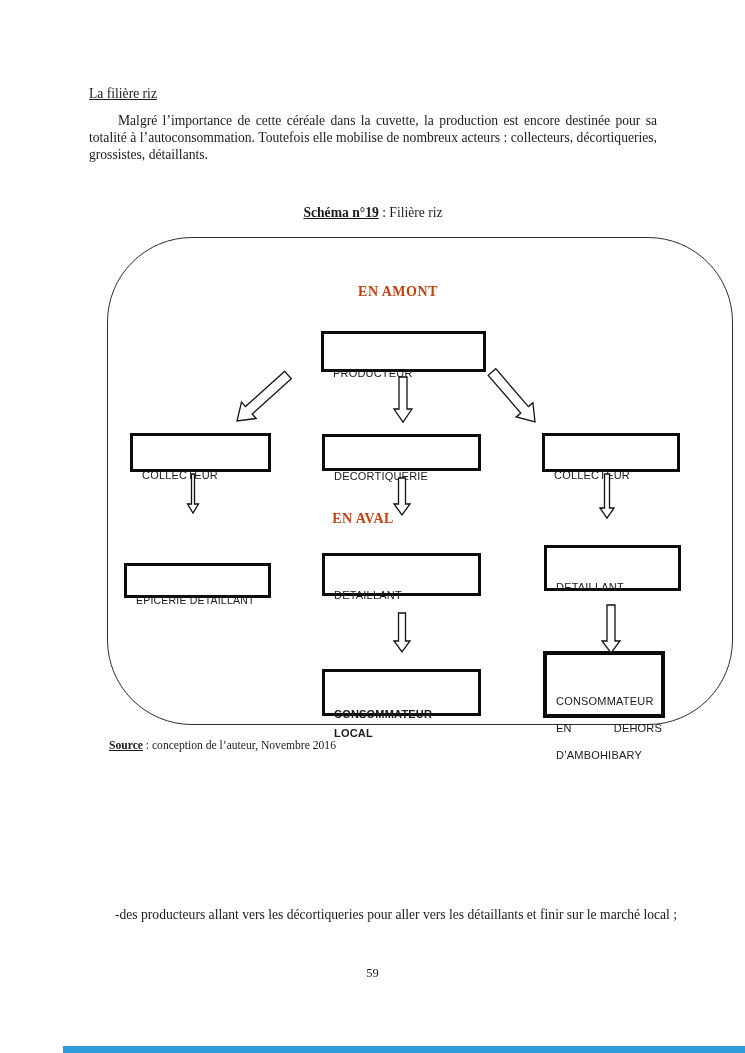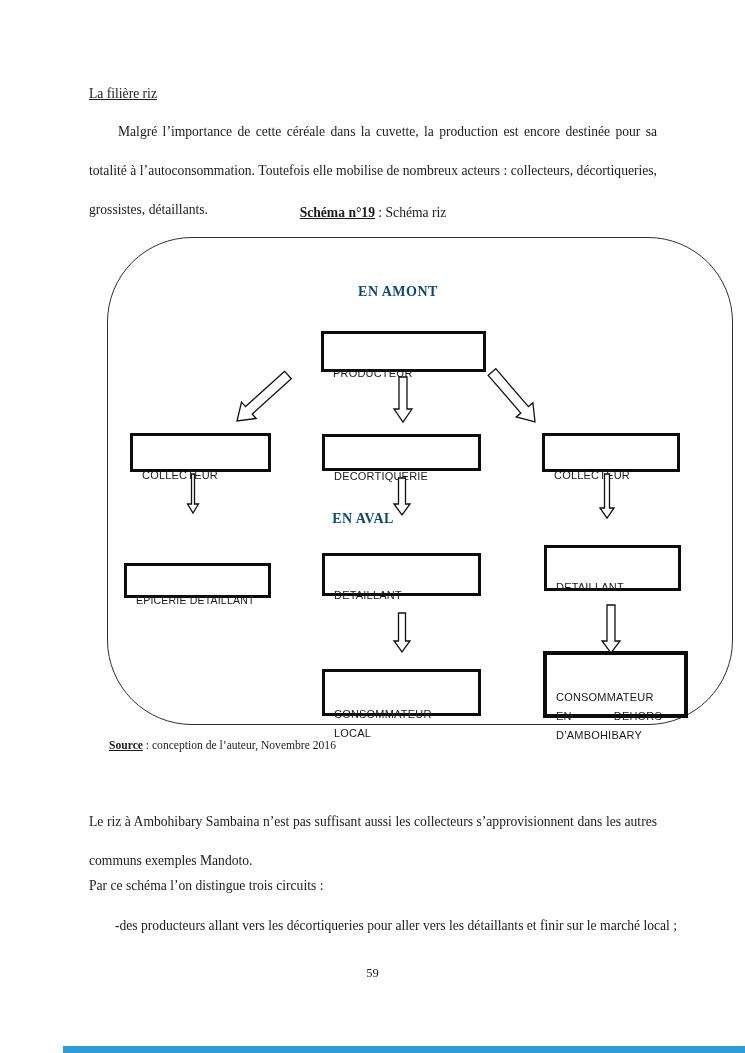--- a/index.html
+++ b/index.html
@@ -8,21 +8,21 @@
     position:relative;
     width:745px;height:1053px;
     background:#ffffff;
     font-family:"Liberation Serif", serif;
     color:#1b1b1b;
     overflow:hidden;
   }
   .abs{position:absolute;}
   .body-text{
     width:568px;left:89px;
-    font-size:13.6px;line-height:39px;
+    font-size:13.6px;line-height:17px;
     text-align:justify;
   }
   .indent{text-indent:29px;}
   .title{
     left:89px;top:86px;
     font-size:13.6px;
     text-decoration:underline;
   }
   .caption{
     left:89px;top:205px;width:568px;
@@ -44,21 +44,21 @@
     border:1.4px solid #2e2e2e;
     border-radius:85px;
     background:#fff;
   }
   .zone-label{
     position:absolute;
     font-size:14px;font-weight:bold;
     letter-spacing:.5px;
     text-align:center;width:200px;
     font-family:"Liberation Serif", serif;
-    color:#0c4a6e;
+    color:#c2410c;
   }
   .dbox{
     position:absolute;
     background:#fff;
     border:3px solid #0b0b0b;
     font-family:"Liberation Sans", sans-serif;
     font-size:11px;
     color:#1a1a1a;
     box-sizing:border-box;
     padding:5px 8px 0 9px;
@@ -76,21 +76,21 @@
 </head>
 <body>
 
 <div class="page">
 
   <div class="abs title">La filière riz</div>
 
   <div class="abs body-text indent" style="top:112px;">Malgré l’importance de cette céréale dans la cuvette, la production est encore destinée pour sa totalité à l’autoconsommation. Toutefois elle mobilise de nombreux acteurs : collecteurs, décortiqueries, grossistes, détaillants.</div>
 
   <div class="abs caption">
-    <span class="cap-bold">Schéma n°19</span><span> : Schéma riz</span>
+    <span class="cap-bold">Schéma n°19</span><span> : Filière riz</span>
   </div>
 
   <div class="abs diagram">
 
     <div class="zone-label" style="left:190px;top:46px;">EN AMONT</div>
     <div class="zone-label" style="left:155px;top:273px;">EN AVAL</div>
 
     <div class="dbox" style="left:213px;top:93px;width:165px;height:41px;">
       <span class="lbl">PRODUCTEUR</span>
     </div>
@@ -112,44 +112,42 @@
     </div>
 
     <div class="dbox" style="left:214px;top:315px;width:159px;height:43px;">
       <span class="lbl">DETAILLANT</span>
     </div>
 
     <div class="dbox" style="left:436px;top:307px;width:137px;height:46px;">
       <span class="lbl">DETAILLANT</span>
     </div>
 
-    <div class="dbox" style="left:214px;top:431px;width:159px;height:47px;line-height:19px;">
+    <div class="dbox" style="left:214px;top:431px;width:159px;height:47px;line-height:19px;font-weight:bold;">
       <span class="lbl" style="width:102px;">CONSOMMATEUR LOCAL</span>
     </div>
 
-    <div class="dbox just" style="left:435px;top:413px;width:145px;height:67px;border-width:4px;line-height:19px;">
+    <div class="dbox just" style="left:435px;top:413px;width:122px;height:67px;border-width:4px;line-height:27px;">
       <span class="lbl just" style="width:106px;">CONSOMMATEUR EN DEHORS D’AMBOHIBARY</span>
     </div>
 
     <svg class="arrows" width="624" height="486" viewBox="0 0 624 486">
         <polygon points="176.7,133.3 137.5,168.6 133.5,164.1 129.0,183.0 148.2,180.5 144.2,176.0 183.3,140.7" fill="#ffffff" stroke="#111111" stroke-width="1.3"></polygon>
         <polygon points="291.0,139.0 291.0,171.0 286.0,171.0 295.0,184.0 304.0,171.0 299.0,171.0 299.0,139.0" fill="#ffffff" stroke="#111111" stroke-width="1.3"></polygon>
         <polygon points="380.2,137.3 412.8,175.1 408.2,179.0 427.0,184.0 424.9,164.7 420.4,168.6 387.8,130.7" fill="#ffffff" stroke="#111111" stroke-width="1.3"></polygon>
         <polygon points="83.5,236.0 83.5,266.0 79.5,266.0 85.0,275.0 90.5,266.0 86.5,266.0 86.5,236.0" fill="#ffffff" stroke="#111111" stroke-width="1.3"></polygon>
         <polygon points="290.5,240.0 290.5,266.0 286.0,266.0 294.0,277.0 302.0,266.0 297.5,266.0 297.5,240.0" fill="#ffffff" stroke="#111111" stroke-width="1.3"></polygon>
         <polygon points="496.5,236.0 496.5,270.0 492.0,270.0 499.0,280.0 506.0,270.0 501.5,270.0 501.5,236.0" fill="#ffffff" stroke="#111111" stroke-width="1.3"></polygon>
         <polygon points="290.5,375.0 290.5,403.0 286.0,403.0 294.0,414.0 302.0,403.0 297.5,403.0 297.5,375.0" fill="#ffffff" stroke="#111111" stroke-width="1.3"></polygon>
         <polygon points="499.0,367.0 499.0,403.0 494.0,403.0 503.0,415.0 512.0,403.0 507.0,403.0 507.0,367.0" fill="#ffffff" stroke="#111111" stroke-width="1.3"></polygon>
       </svg>
   </div>
 
   <div class="abs source-line">
     <span class="src-bold">Source</span><span> : conception de l’auteur, Novembre 2016</span>
   </div>
 
-  <div class="abs body-text" style="top:802px;">Le riz à Ambohibary Sambaina n’est pas suffisant aussi les collecteurs s’approvisionnent dans les autres communs exemples Mandoto.</div>
-  <div class="abs body-text" style="top:866px;text-align:left;">Par ce schéma l’on distingue trois circuits :</div>
   <div class="abs body-text" style="top:906px;padding-left:3px;width:565px;margin-left:23px;">-des producteurs allant vers les décortiqueries pour aller vers les détaillants et finir sur le marché local ;</div>
 
   <div class="abs page-number">59</div>
 
   <div class="abs bottom-bar" style="background: rgb(47, 155, 216);"></div>
 </div>
 
 </body></html>

